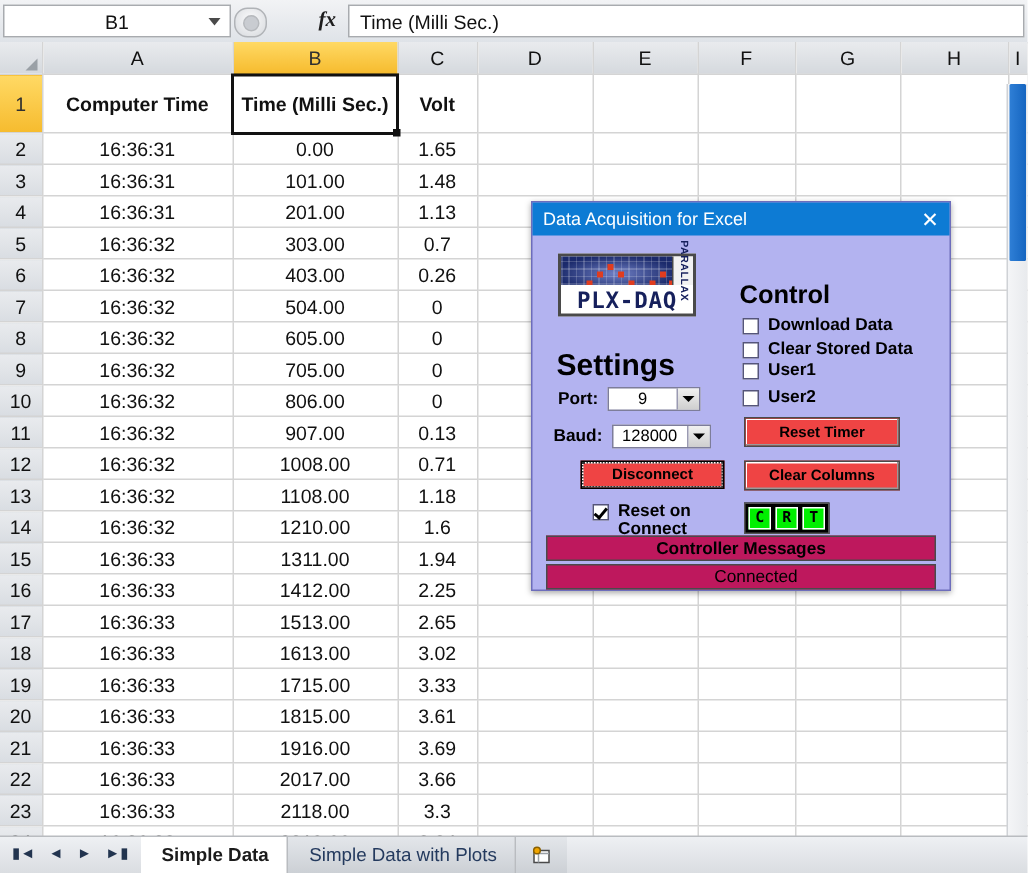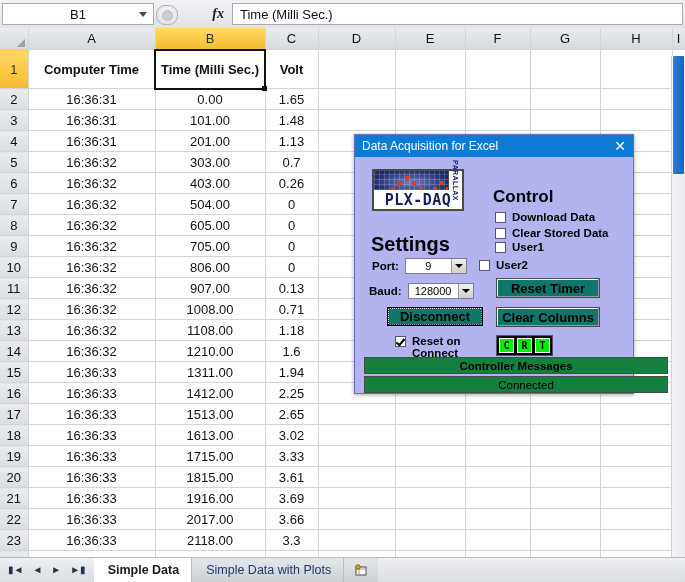--- a/index.html
+++ b/index.html
@@ -209,22 +209,22 @@
     width:15px;height:100%;background:linear-gradient(#f0f0f0,#cfcfcf);
     border-left:1px solid #9a9ab2;display:flex;align-items:center;justify-content:center;
     box-sizing:border-box;
   }
   .combo .arrow::after{
     content:"";width:0;height:0;border-left:4px solid transparent;border-right:4px solid transparent;
     border-top:4px solid #000;
   }
 
   .btn{
-    background:#0f766e;border:1px solid #4a4a4a;box-shadow:inset -1px -1px 0 #9a9a9a, inset 1px 1px 0 #ffffff;
-    font-size:13px;font-weight:bold;color:#000;
+    background:#ef4444;border:1px solid #4a4a4a;box-shadow:inset -1px -1px 0 #9a9a9a, inset 1px 1px 0 #ffffff;
+    font-size:10px;font-weight:bold;color:#000;
     display:flex;align-items:center;justify-content:center;
     box-sizing:border-box;position:absolute;
   }
   .btn.focus{border:1px solid #000;}
   .btn.focus .inner{border:1px dotted #333;width:100%;height:100%;display:flex;align-items:center;justify-content:center;box-sizing:border-box;}
 
   .chk{position:absolute;display:flex;align-items:flex-start;}
   .chk .box{
     width:11px;height:11px;background:#ffffff;border:1px solid #55557a;
     box-sizing:border-box;margin-right:6px;margin-top:1px;position:relative;flex:0 0 auto;
@@ -240,21 +240,21 @@
     display:flex;gap:3px;border:1px solid #555;
   }
   .crt i{
     width:15px;height:15px;background:#00f000;border:1px solid #ffffff;box-sizing:border-box;
     display:flex;align-items:center;justify-content:center;
     font-style:normal;font-size:10px;font-weight:bold;color:#000;
     font-family:"DejaVu Sans Mono", monospace;
   }
 
   .msgbar{
-    position:absolute;left:9px;width:304px;height:17px;background:#15803d;
+    position:absolute;left:9px;width:260px;height:17px;background:#be185d;
     border:1px solid #4a4a4a;box-sizing:border-box;
     display:flex;align-items:center;justify-content:center;font-size:11.5px;color:#000;
   }
   .msgbar.b1{top:200px;font-weight:bold;}
   .msgbar.b2{top:219px;padding-left:20px;}
 </style>
 </head>
 <body>
 
 <div class="app">
@@ -689,21 +689,21 @@
         <span class="cl">Download Data</span>
       </div>
       <div class="chk" style="left:140px;top:70px;">
         <span class="box"></span>
         <span class="cl">Clear Stored Data</span>
       </div>
       <div class="chk" style="left:140px;top:84px;">
         <span class="box"></span>
         <span class="cl">User1</span>
       </div>
-      <div class="chk" style="left:124px;top:102px;">
+      <div class="chk" style="left:140px;top:102px;">
         <span class="box"></span>
         <span class="cl">User2</span>
       </div>
 
       <div class="btn" style="left:141px;top:121px;width:104px;height:20px;">
         <span>Reset Timer</span>
       </div>
       <div class="btn" style="left:141px;top:150px;width:104px;height:20px;">
         <span>Clear Columns</span>
       </div>

